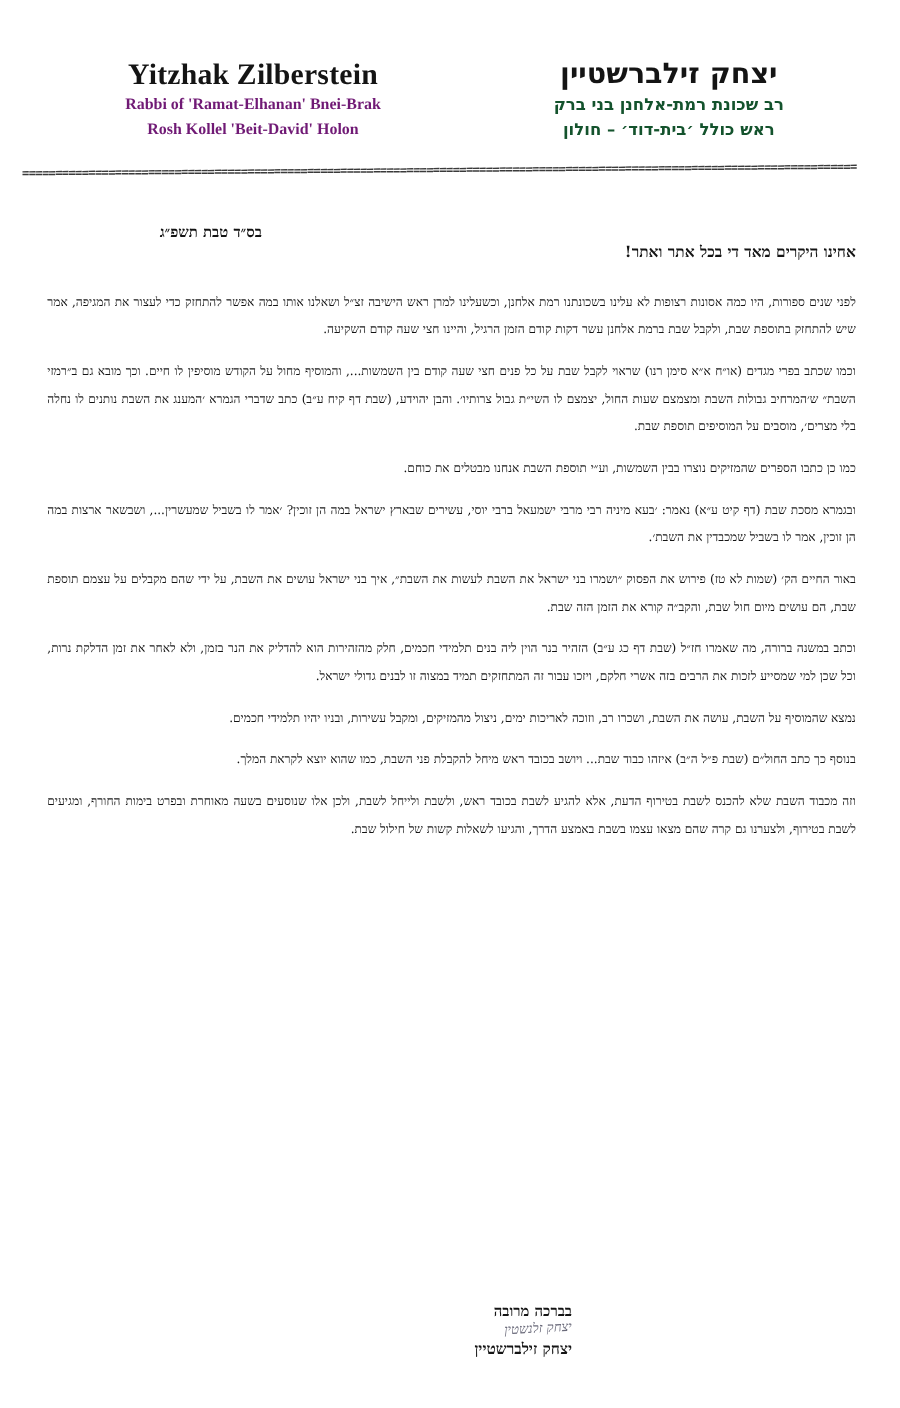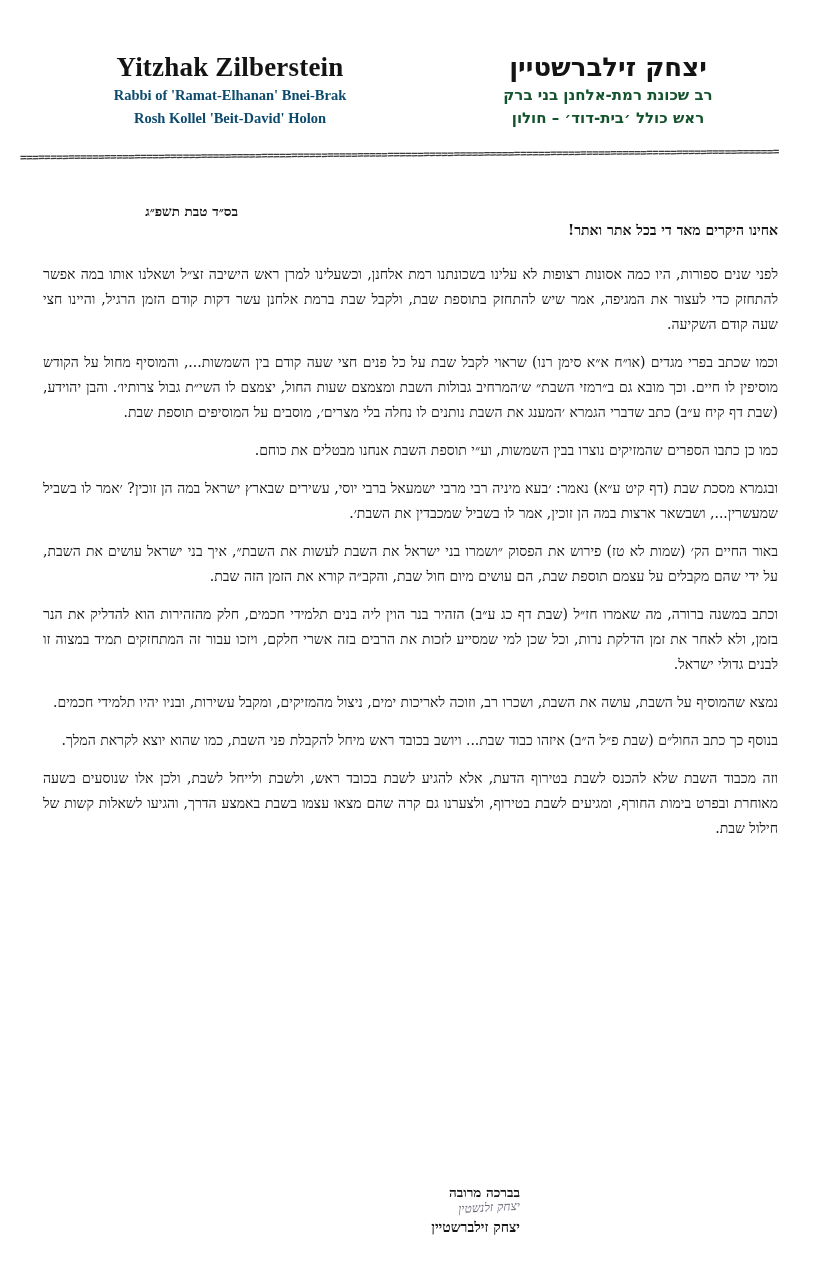--- a/index.html
+++ b/index.html
@@ -5,33 +5,33 @@
   html, body { margin: 0; padding: 0; }
   body {
     width: 818px; height: 1280px; background: #ffffff; overflow: hidden;
     position: relative; color: #141414;
     font-family: "DejaVu Serif", "Liberation Serif", serif;
   }
   .letterhead { position: absolute; top: 50px; left: 0; width: 818px; height: 90px; }
   .en-head { position: absolute; left: 90px; top: 0; width: 280px; text-align: center;
     font-family: Liberation Serif, serif; }
   .en-name { font-size: 27px; font-weight: bold; letter-spacing: 0.2px; line-height: 34px; }
-  .en-line { font-size: 14.5px; font-weight: bold; line-height: 23px; color: #0c4a6e; }
+  .en-line { font-size: 14.5px; font-weight: bold; line-height: 23px; color: #701a75; }
   .he-head { position: absolute; right: 60px; top: 0; width: 300px; text-align: center; direction: rtl;
     font-family: "DejaVu Sans", "Liberation Sans", sans-serif; }
   .he-name { font-size: 26px; font-weight: bold; line-height: 34px; }
   .he-line { font-size: 15px; font-weight: bold; line-height: 23px; color: #14532d; }
   .separator { position: absolute; top: 151px; left: 20px; width: 800px; height: 14px;
     overflow: hidden; white-space: nowrap; font-family: "DejaVu Sans Mono", monospace;
     font-size: 11px; font-weight: bold; color: #3a3a3a; letter-spacing: -0.6px;
     transform: rotate(-0.45deg); transform-origin: left center; }
   .date-line { position: absolute; top: 203px; right: 580px; direction: rtl; font-size: 13.5px; font-weight: bold; }
   .salutation { position: absolute; top: 222px; right: 40px; direction: rtl; font-size: 14px; font-weight: bold; }
   .body-text { position: absolute; top: 262px; right: 40px; width: 735px; direction: rtl;
-    text-align: justify; font-size: 14px; line-height: 25px; }
+    text-align: justify; font-size: 11px; line-height: 25px; }
   .body-text p { margin: 0 0 13px 0; }
   .closing { position: absolute; top: 1183px; left: 320px; width: 200px; text-align: right; direction: rtl; }
   .closing .blessing { font-size: 13.5px; font-weight: bold; line-height: 18px; }
   .closing .signature { font-family: "DejaVu Serif", serif; font-style: italic; font-size: 12px;
     color: #6a6a7a; line-height: 14px; margin-top: 3px; transform: rotate(-3deg); }
   .closing .signer { font-size: 14px; font-weight: bold; line-height: 20px; margin-top: -1px; }
 </style>
 </head>
 <body>
 

